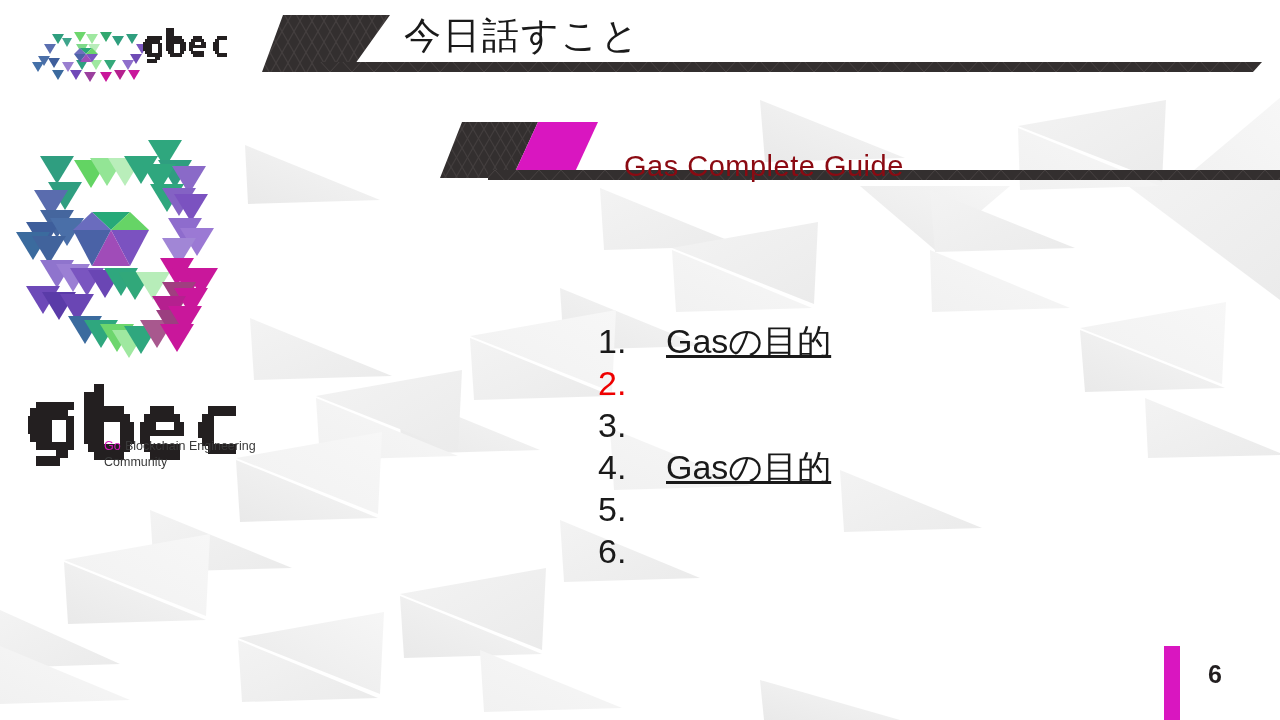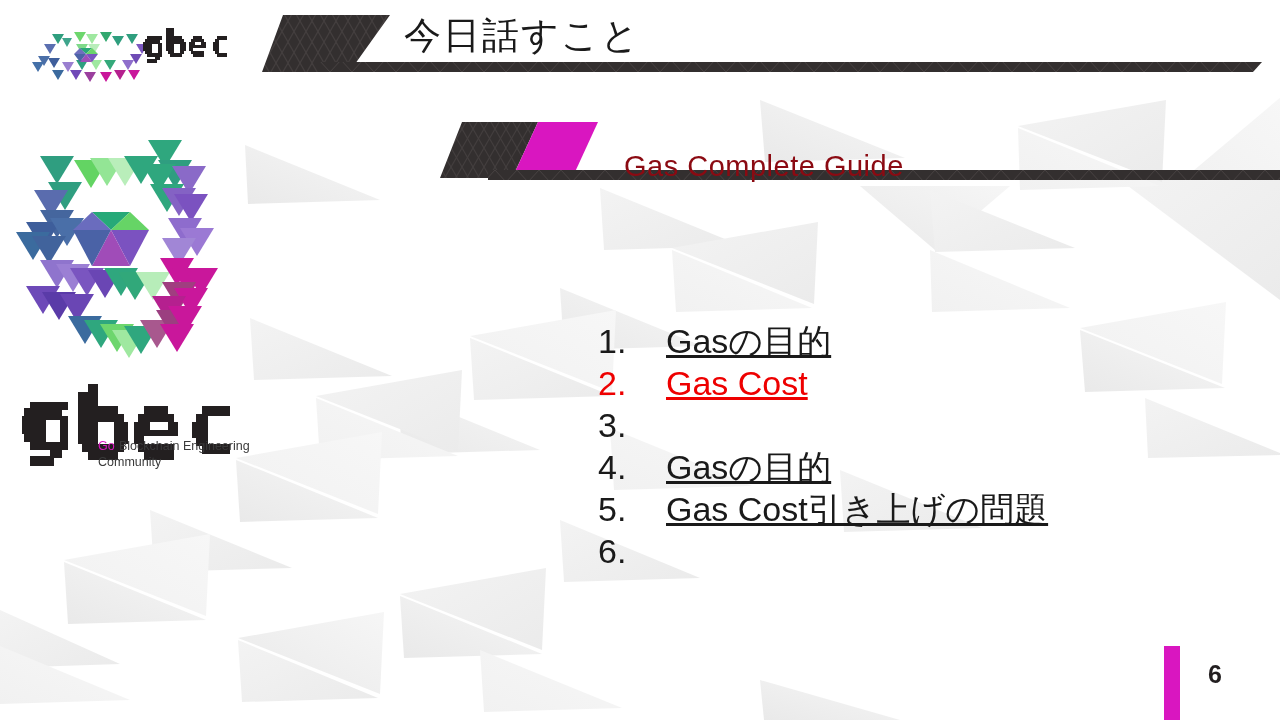--- a/index.html
+++ b/index.html
@@ -50,21 +50,21 @@
 
   
   .logo-top{position:absolute;left:18px;top:14px;width:244px;height:70px;}
   .logo-top svg{display:block;}
 
   
   .logo-mosaic{position:absolute;left:12px;top:138px;width:230px;height:225px;}
   .logo-mosaic svg{display:block;}
 
   
-  .logo-word{position:absolute;left:22px;top:378px;width:228px;height:100px;}
+  .logo-word{position:absolute;left:28px;top:378px;width:228px;height:100px;}
   .logo-word svg{display:block;}
 
   
   .page-bar{
     position:absolute;left:1164px;top:646px;width:16px;height:74px;
     background:#d916c0;
   }
   .page-num{
     position:absolute;left:1208px;top:659px;
     font-size:25px;line-height:30px;font-weight:bold;color:#231f20;
@@ -184,32 +184,30 @@
   </div>
   <div class="sub-title">Gas Complete Guide</div>
 
   <div class="agenda">
     <div class="agenda-row">
       <span class="agenda-num">1.</span>
       <span class="agenda-text">Gasの目的</span>
     </div>
     <div class="agenda-row hl">
       <span class="agenda-num">2.</span>
-      <span class="agenda-text">Gas Cost</span>
     </div>
     <div class="agenda-row">
       <span class="agenda-num">3.</span>
     </div>
     <div class="agenda-row">
       <span class="agenda-num">4.</span>
       <span class="agenda-text">Gasの目的</span>
     </div>
     <div class="agenda-row">
       <span class="agenda-num">5.</span>
-      <span class="agenda-text">Gas Cost引き上げの問題</span>
     </div>
     <div class="agenda-row">
       <span class="agenda-num">6.</span>
     </div>
   </div>
 
   <div class="logo-top">
     <svg viewBox="0 0 244 70" xmlns="http://www.w3.org/2000/svg">
 
       <g>

